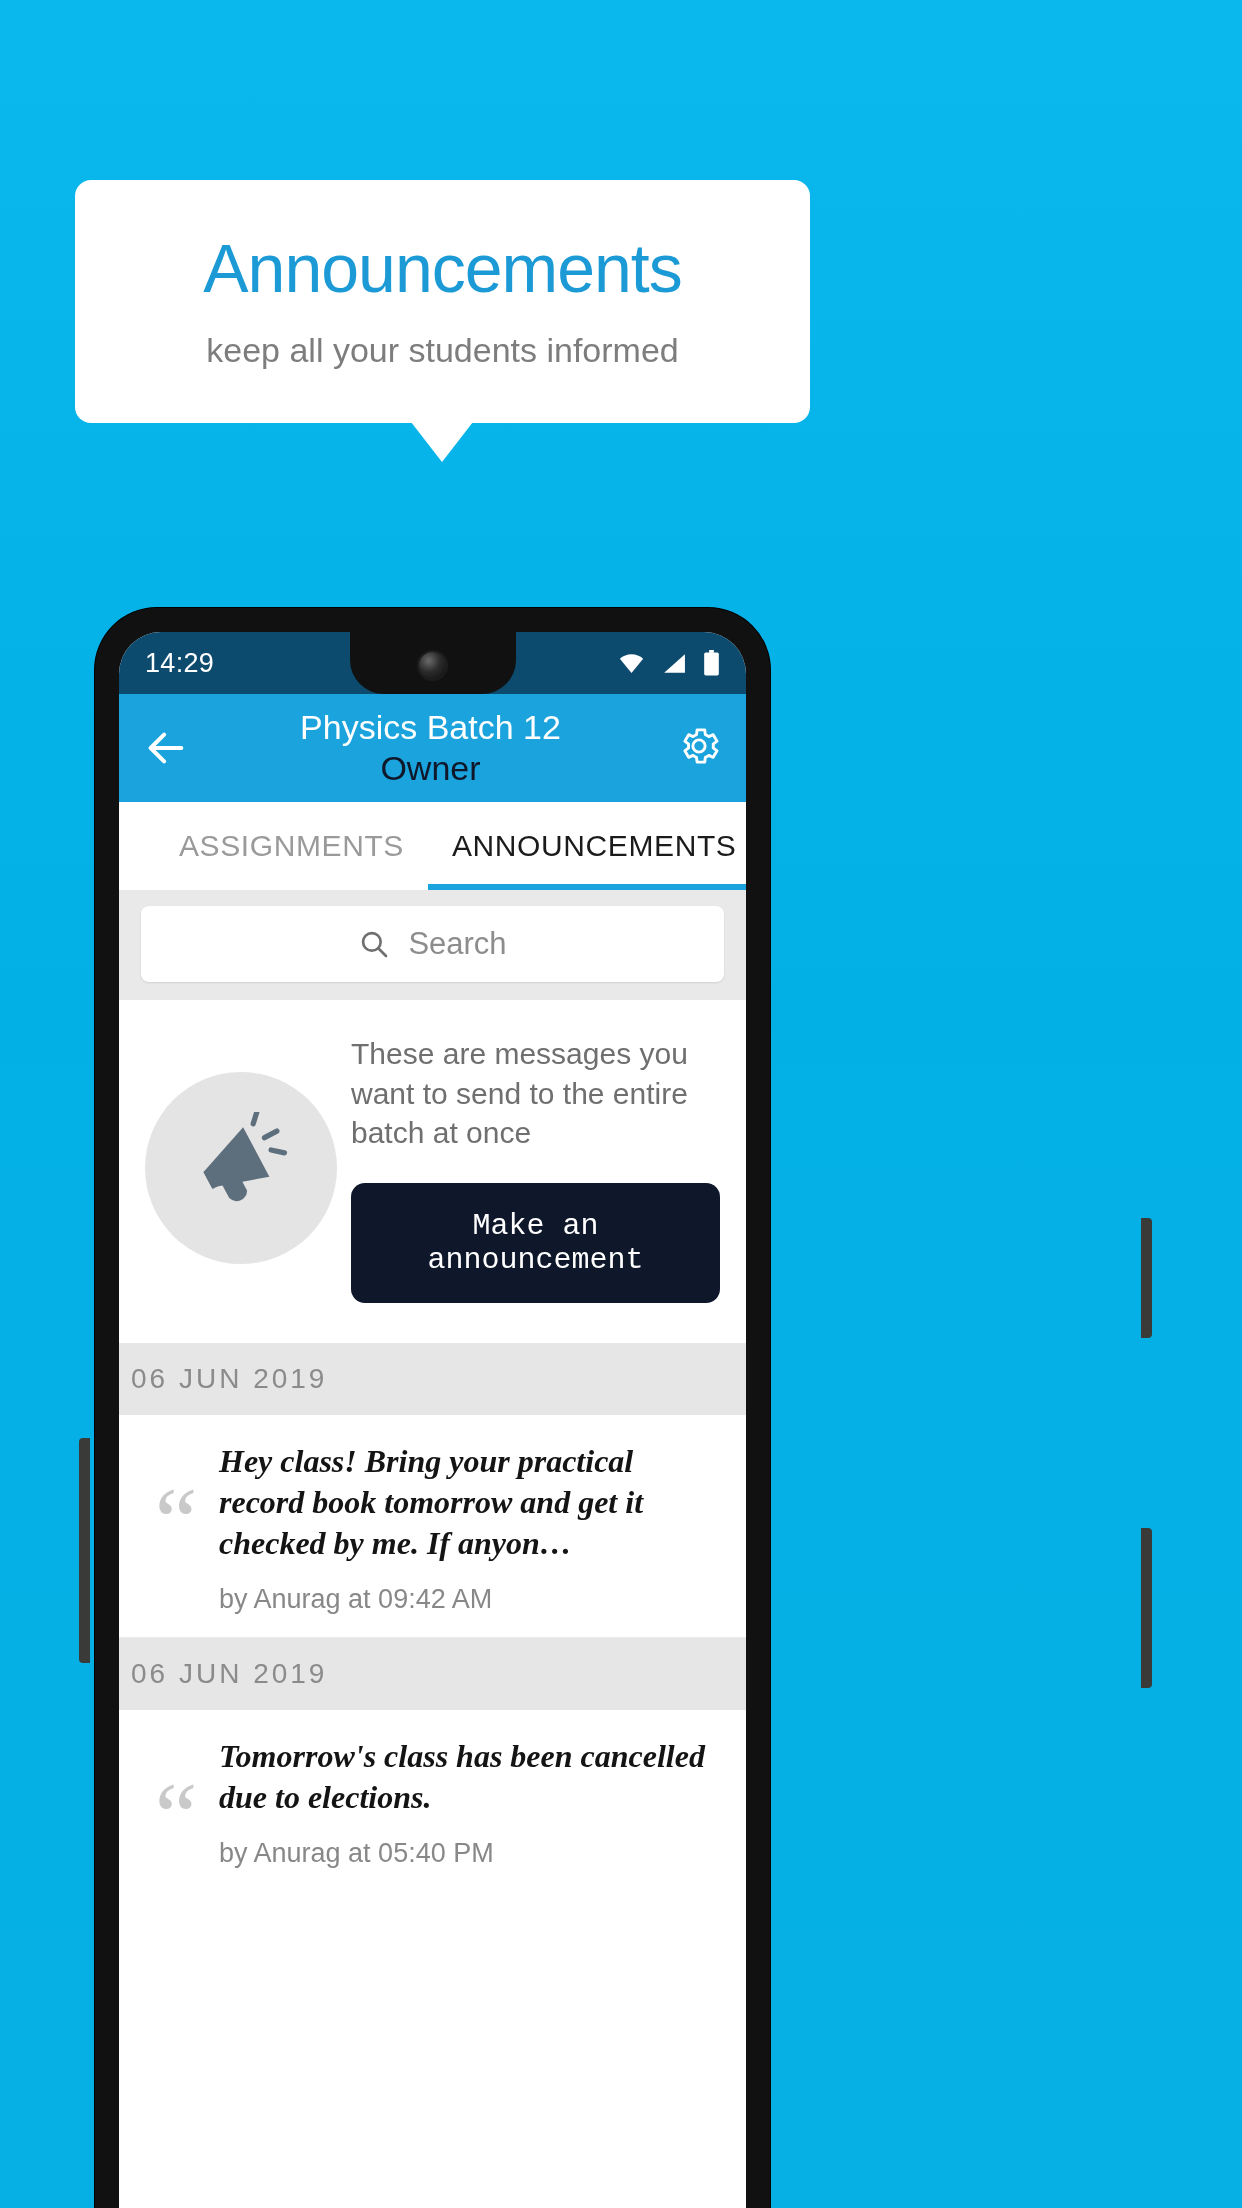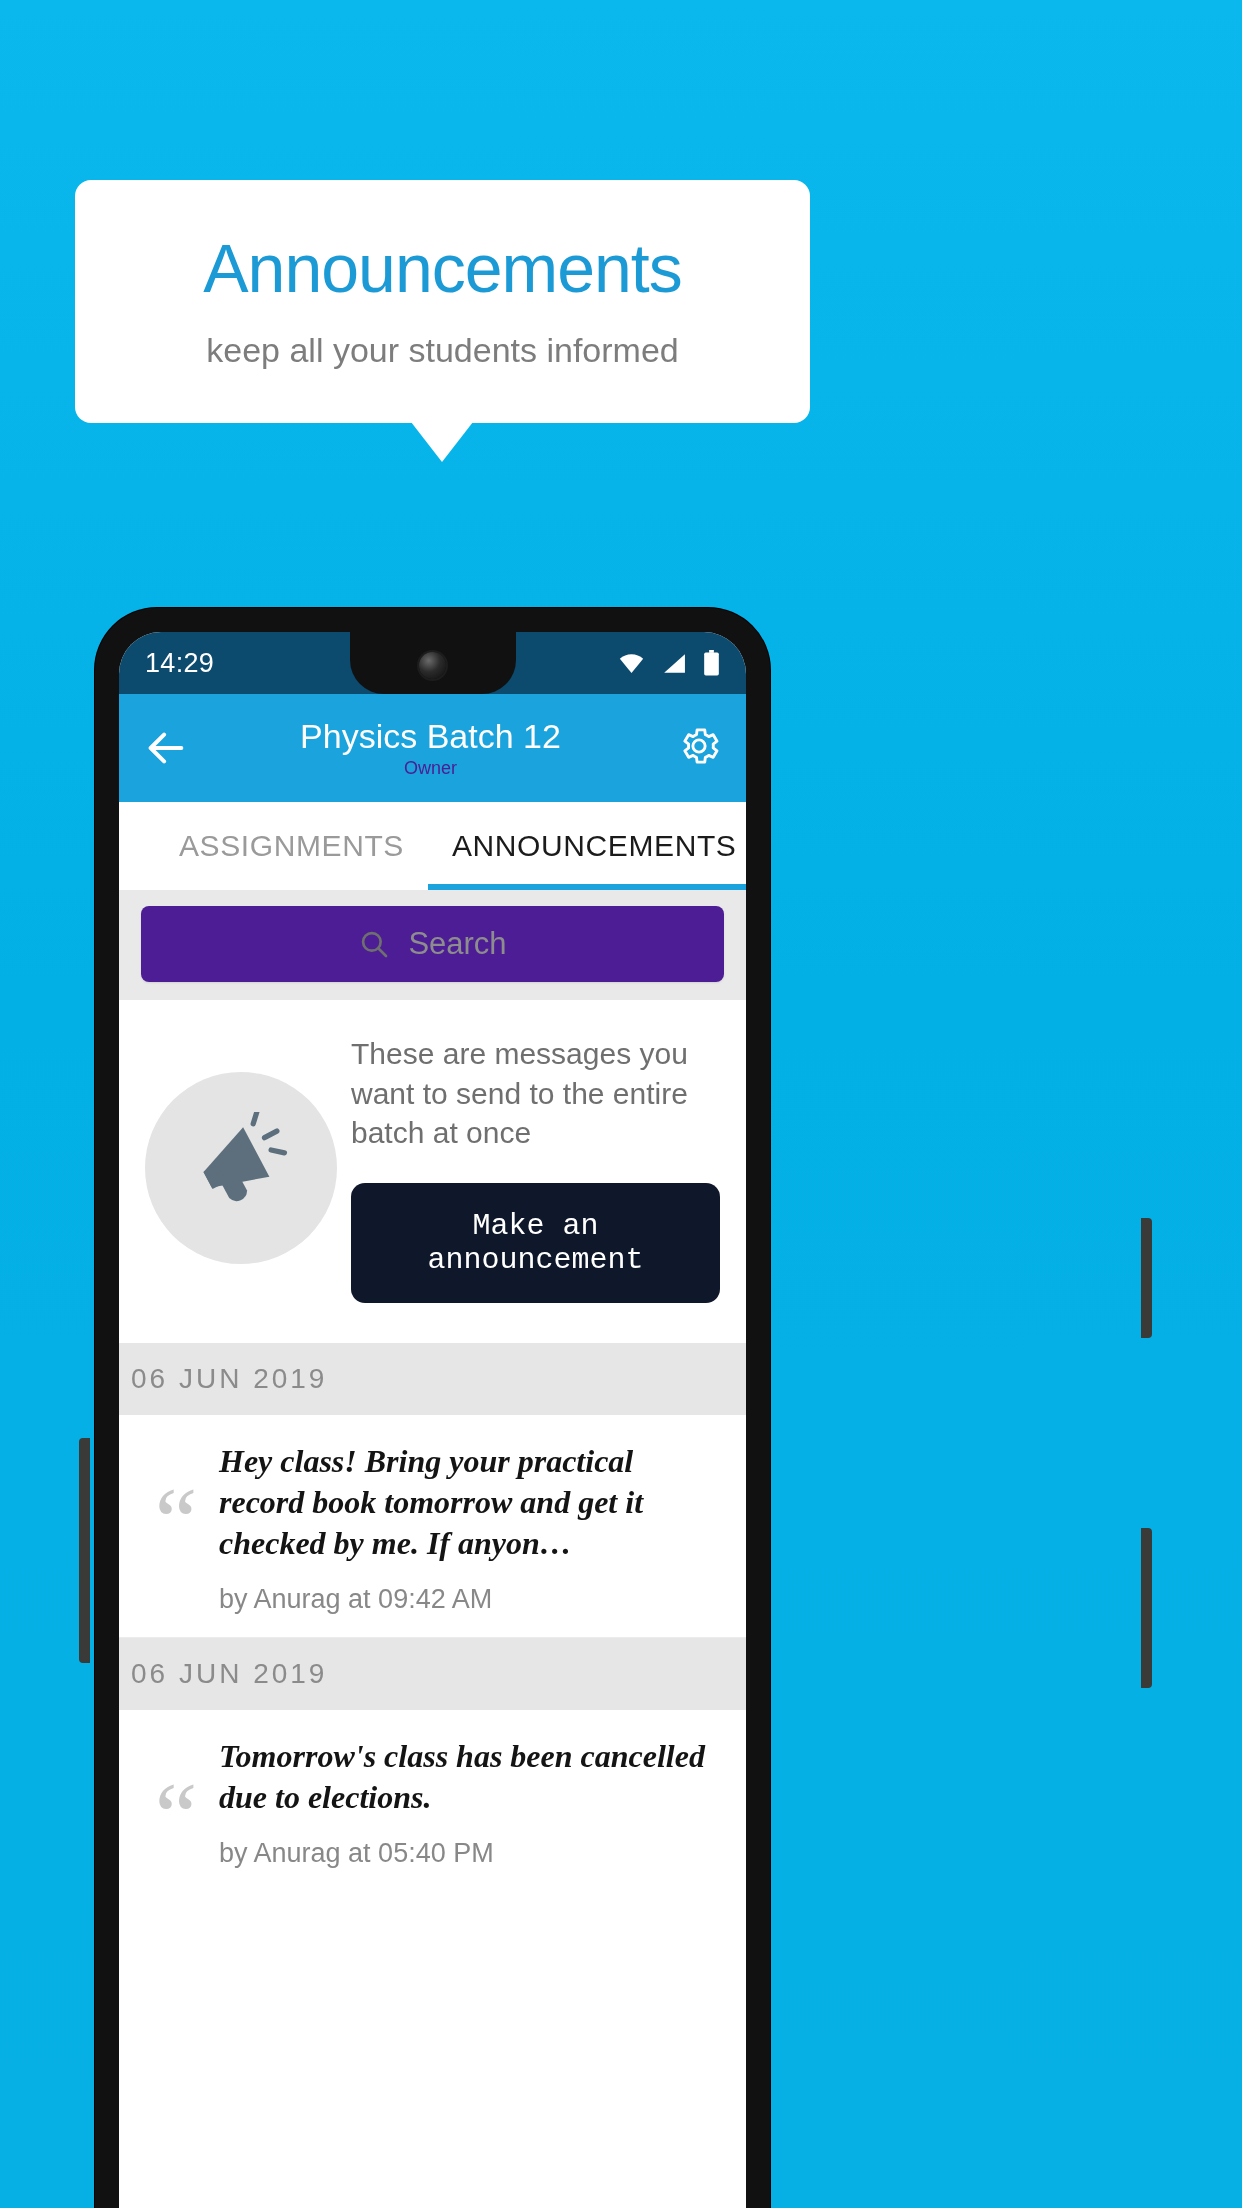--- a/index.html
+++ b/index.html
@@ -120,21 +120,21 @@
     display:flex; align-items:center;
     padding:0 24px;
     position:relative;
   }
   .appbar-center {
     position:absolute; left:0; right:4px;
     display:flex; flex-direction:column; align-items:center;
     pointer-events:none;
   }
   .appbar-title { color:#ffffff; font-size:34px; font-weight:400; }
-  .appbar-sub   { color:#4c1d95; font-size:18px; font-weight:400; margin-top:2px; }
+  .appbar-sub   { color:#0f172a; font-size:34px; font-weight:400; margin-top:2px; }
   .back-arrow, .gear { width:46px; height:46px; }
   .gear-wrap { margin-left:auto; }
 
   
   .tabs {
     height:88px;
     background:#ffffff;
     display:flex; align-items:center;
     padding-left:36px;
     position:relative;
@@ -156,21 +156,21 @@
     position:absolute; left:0; right:0; bottom:0;
     height:6px; background:#1aa3dc;
   }
 
   
   .search-zone {
     background:#e9e9e9;
     padding:16px 22px 18px 22px;
   }
   .search-box {
-    background:#4c1d95;
+    background:#ffffff;
     border-radius:8px;
     height:76px;
     display:flex; align-items:center; justify-content:center;
     gap:18px;
     box-shadow:0 1px 2px rgba(0,0,0,.10);
   }
   .ico-search { width:32px; height:32px; }
   .search-ph { color:#8d8d8d; font-size:31px; }
 
   

